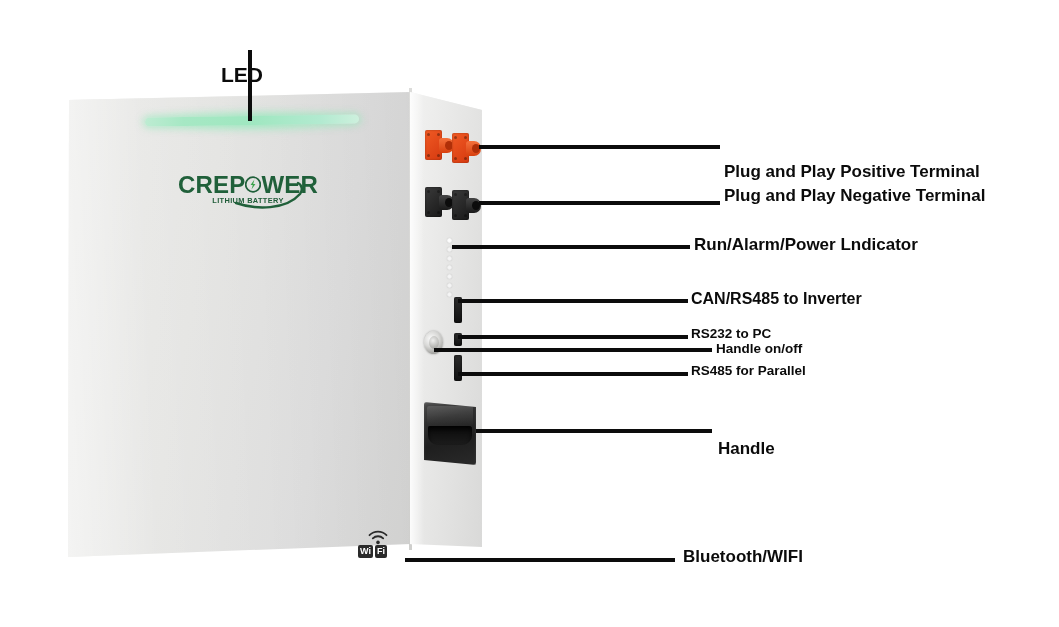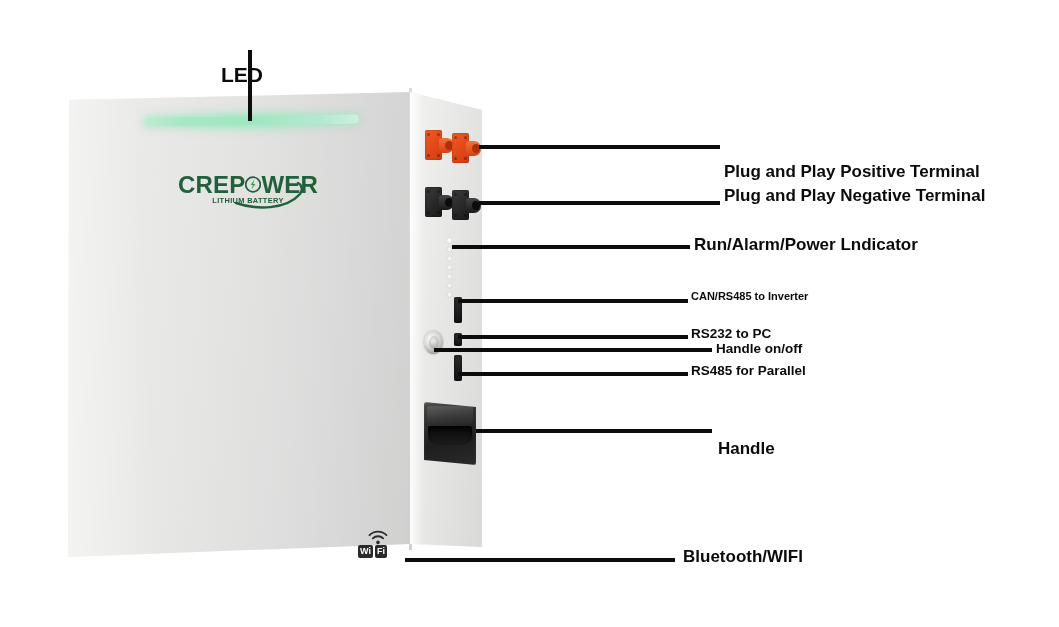--- a/index.html
+++ b/index.html
@@ -194,21 +194,21 @@
   .callout {
     position:absolute;
     font-family:"Liberation Sans", sans-serif;
     font-weight:bold;
     color:#0b0b0b;
     white-space:nowrap;
     line-height:1.05;
   }
   .lbl-led { font-size:21px;margin-top:40px; }
   .lbl-lg  { font-size:17px; }
-  .lbl-md  { font-size:11px; }
+  .lbl-md  { font-size:16px; }
   .lbl-sm  { font-size:13.5px; }
 </style>
 </head>
 <body>
 
 <div id="stage">
 
   <div>
 
     <div class="top-face"></div>

